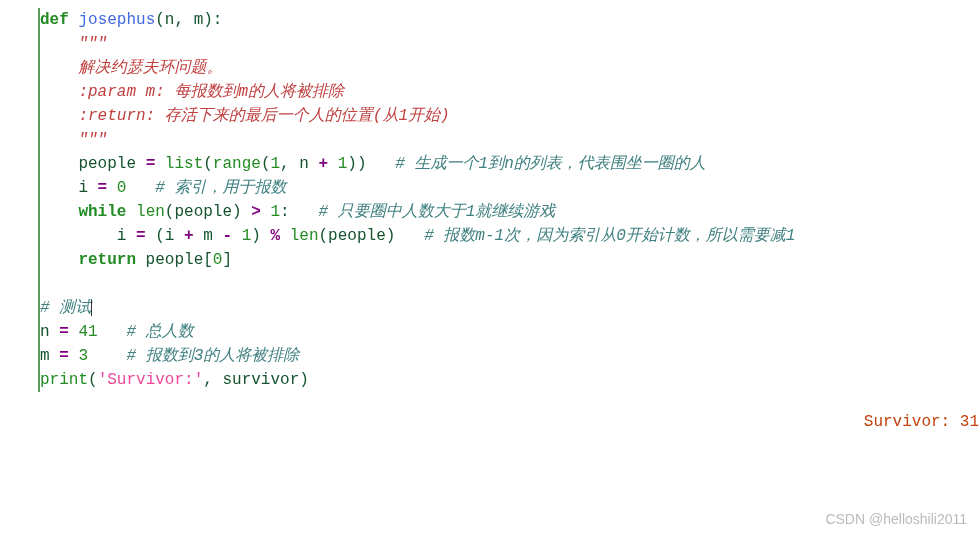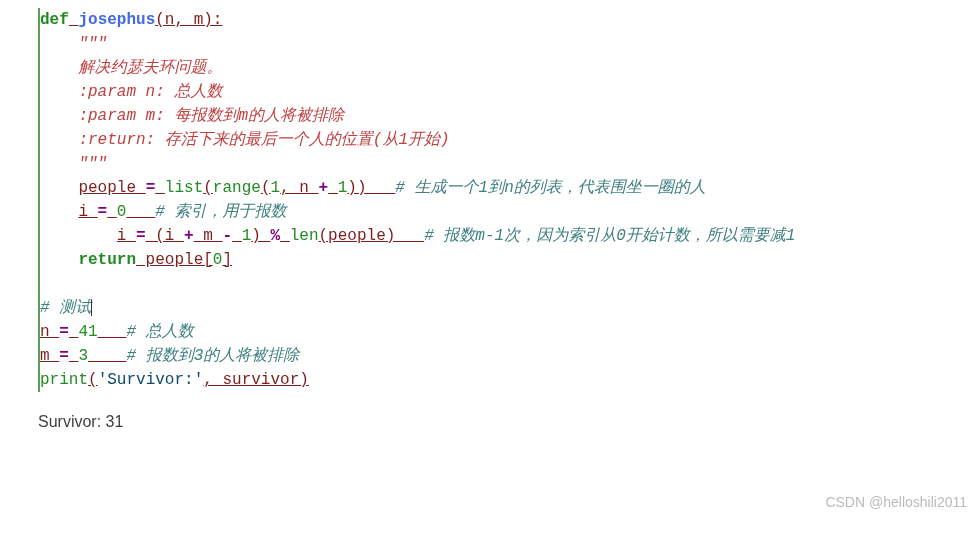--- a/index.html
+++ b/index.html
@@ -17,65 +17,66 @@
   border-left: 2px solid #5a9e5a;
   padding-left: 0;
   position: relative;
 }
 .code-line {
   white-space: pre;
   font-family: 'Courier New', monospace;
 }
 .output-line {
   white-space: pre;
-  font-family: Liberation Sans, sans-serif;
-  color: #404040;
+  font-family: Liberation Mono, monospace;
+  color: #c2410c;
   margin-top: 18px;
   margin-left: 0;
+  text-align: right;
 }
 .kw { color: #228b22; font-weight: bold; text-align: center; }
-.fn { color: #4169e1; font-weight: bold; }
+.fn { color: #4169e1; }
 .num { color: #228b22; }
 .docstr { color: #c04040; font-style: italic; }
 .comment { color: #408080; font-style: italic; }
 .bi { color: #228b22; }
 .op { color: #800080; font-weight: bold; }
-.str { color: #0c4a6e; text-align: center; }
-.plain { color: #7f1d1d; text-decoration: underline; }
+.str { color: #ec4899; text-align: center; }
+.plain { color: #14532d; }
 .cursor {
   display: inline-block;
   width: 1px;
   height: 16px;
   background: #333;
   vertical-align: middle;
 }
 .watermark {
   position: absolute;
   right: 12px;
-  bottom: 27px;
+  bottom: 10px;
   color: #bbb;
   font-family: Arial, sans-serif;
   font-size: 14px;
   font-style: normal;
   text-align: right;
 }
 </style>
 </head>
 <body>
 
 <div class="code-block">
 <div class="code-line"><span class="kw">def</span><span class="plain"> </span><span class="fn">josephus</span><span class="plain">(n, m):</span></div>
 <div class="code-line">    <span class="docstr">"""</span></div>
 <div class="code-line">    <span class="docstr">解决约瑟夫环问题。</span></div>
-<div class="code-line">    <span class="docstr">:param n: 总人数</span></div>
 <div class="code-line">    <span class="docstr">:param m: 每报数到m的人将被排除</span></div>
 <div class="code-line">    <span class="docstr">:return: 存活下来的最后一个人的位置(从1开始)</span></div>
 <div class="code-line">    <span class="docstr">"""</span></div>
 <div class="code-line">    <span class="plain">people </span><span class="op">=</span><span class="plain"> </span><span class="bi">list</span><span class="plain">(</span><span class="bi">range</span><span class="plain">(</span><span class="num">1</span><span class="plain">, n </span><span class="op">+</span><span class="plain"> </span><span class="num">1</span><span class="plain">))   </span><span class="comment"># 生成一个1到n的列表，代表围坐一圈的人</span></div>
 <div class="code-line">    <span class="plain">i </span><span class="op">=</span><span class="plain"> </span><span class="num">0</span><span class="plain">   </span><span class="comment"># 索引，用于报数</span></div>
+<div class="code-line">    <span class="kw">while</span><span class="plain"> </span><span class="bi">len</span><span class="plain">(people) </span><span class="op">&gt;</span><span class="plain"> </span><span class="num">1</span><span class="plain">:   </span><span class="comment"># 只要圈中人数大于1就继续游戏</span></div>
 <div class="code-line">        <span class="plain">i </span><span class="op">=</span><span class="plain"> (i </span><span class="op">+</span><span class="plain"> m </span><span class="op">-</span><span class="plain"> </span><span class="num">1</span><span class="plain">) </span><span class="op">%</span><span class="plain"> </span><span class="bi">len</span><span class="plain">(people)   </span><span class="comment"># 报数m-1次，因为索引从0开始计数，所以需要减1</span></div>
 <div class="code-line">    <span class="kw">return</span><span class="plain"> people[</span><span class="num">0</span><span class="plain">]</span></div>
 <div class="code-line"> </div>
 <div class="code-line"><span class="comment"># 测试</span><span class="cursor"></span></div>
 <div class="code-line"><span class="plain">n </span><span class="op">=</span><span class="plain"> </span><span class="num">41</span><span class="plain">   </span><span class="comment"># 总人数</span></div>
 <div class="code-line"><span class="plain">m </span><span class="op">=</span><span class="plain"> </span><span class="num">3</span><span class="plain">    </span><span class="comment"># 报数到3的人将被排除</span></div>
 <div class="code-line"><span class="bi">print</span><span class="plain">(</span><span class="str">'Survivor:'</span><span class="plain">, survivor)</span></div>
 </div>
 
 <div class="output-line">Survivor: 31</div>

